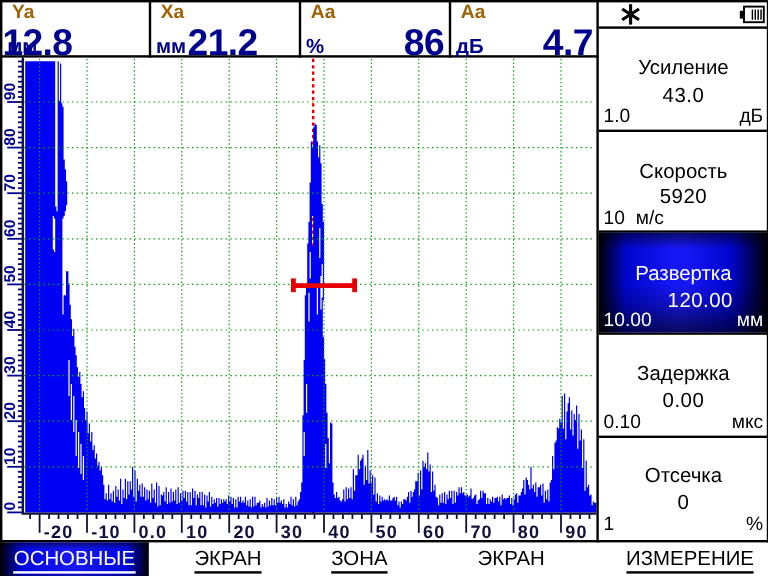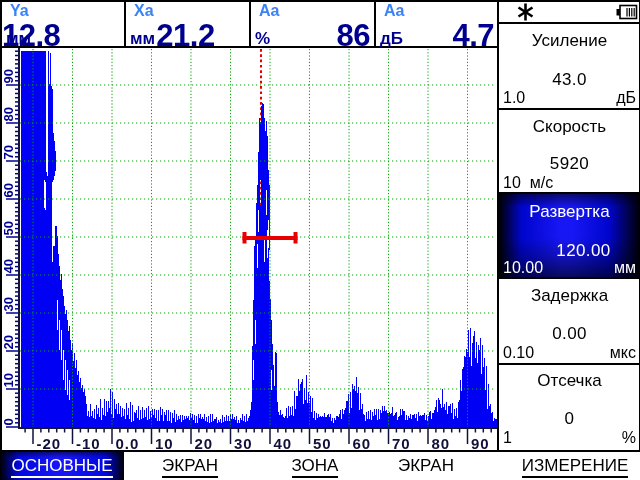--- a/index.html
+++ b/index.html
@@ -1,20 +1,20 @@
 <!DOCTYPE html>
 <html><head><meta charset="utf-8"><style>
 * { margin:0; padding:0; box-sizing:border-box; }
 body { width:640px; height:480px; background:#fff; font-family:"Liberation Sans", sans-serif; position:relative; overflow:hidden; }
 .abs { position:absolute; }
 .bl { background:#000; }
 .val { font-weight:bold; font-size:31px; color:#000090; letter-spacing:-0.5px; }
-.lab { font-weight:bold; font-size:16px; color:#3b82f6; }
+.lab { font-weight:bold; font-size:16px; color:#a16207; }
 .unit { font-weight:bold; font-size:17px; color:#000090; }
-.rlabel { font-size:17px; color:#000; width:141px; text-align:center; }
+.rlabel { font-size:17px; color:#000; width:141px; text-align:center;margin-top:16px; }
 .rval { font-size:17px; letter-spacing:.4px; color:#000; width:141px; text-align:center;margin-top:10px; }
 .rsmall { font-size:16px; color:#000; }
 .menu { font-weight:normal; font-size:17px; color:#000; }
 .grad { background: linear-gradient(180deg, rgba(0,0,0,.55) 0%, rgba(0,0,0,0) 16%, rgba(0,0,0,0) 52%, rgba(0,0,0,.25) 76%, rgba(0,0,0,.62) 100%), linear-gradient(90deg, #000003 0%, #0005cc 16%, #1717f5 44%, #1717f5 52%, #0005cc 78%, #000003 100%); }
 .tabgrad { background: linear-gradient(180deg, rgba(0,0,0,.5), rgba(0,0,0,0) 20%, rgba(0,0,0,0) 88%, rgba(0,0,0,.35)), linear-gradient(90deg, #000002 0%, #0008e0 15%, #1616f4 45%, #1616f4 55%, #0008e0 85%, #000002 100%); }
 </style></head><body>
 <svg width="640" height="480" viewBox="0 0 640 480" style="position:absolute;left:0;top:0">
 <line x1="261" y1="49" x2="261" y2="428" stroke="#E80000" stroke-width="2" stroke-dasharray="2.7 2.6"></line>
 <path d="M21 51H22V427H21ZM22 51H23V427H22ZM23 51H24V427H23ZM24 51H25V427H24ZM25 51H26V427H25ZM26 51H27V427H26ZM27 51H28V427H27ZM28 51H29V427H28ZM29 51H30V427H29ZM30 51H31V427H30ZM31 51H32V427H31ZM32 51H33V427H32ZM33 51H34V427H33ZM34 51H35V427H34ZM35 51H36V427H35ZM36 51H37V427H36ZM37 51H38V427H37ZM38 51H39V427H38ZM39 51H40V427H39ZM40 51H41V427H40ZM41 51H42V427H41ZM42 51H43V427H42ZM43 51H44V427H43ZM44 51H45V180H44ZM44 208H45V427H44ZM45 51H46V182H45ZM45 210H46V427H45ZM46 172H47V427H46ZM47 176H48V427H47ZM48 51H49V427H48ZM49 84H50V427H49ZM50 53H51V427H50ZM51 86H52V427H51ZM52 89H53V182H52ZM52 262H53V427H52ZM53 133H54V180H53ZM53 246H54V427H53ZM54 141H55V176H54ZM54 246H55V427H54ZM55 151H56V171H55ZM55 226H56V427H55ZM56 226H57V427H56ZM57 236H58V300H57ZM57 330H58V427H57ZM58 254H59V427H58ZM59 266H60V320H59ZM59 350H60V427H59ZM60 280H61V427H60ZM61 274H62V330H61ZM61 360H62V427H61ZM62 289H63V427H62ZM63 296H64V350H63ZM63 380H64V427H63ZM64 306H65V427H64ZM65 314H66V360H65ZM65 390H66V427H65ZM66 310H67V427H66ZM67 320H68V370H67ZM67 395H68V427H67ZM68 331H69V427H68ZM69 326H70V380H69ZM69 400H70V427H69ZM70 340H71V427H70ZM71 350H72V427H71ZM72 343H73V427H72ZM73 361H74V427H73ZM74 353H75V427H74ZM75 368H76V427H75ZM76 360H77V427H76ZM77 375H78V427H77ZM78 371H79V427H78ZM79 382H80V427H79ZM80 378H81V427H80ZM81 388H82V427H81ZM82 385H83V427H82ZM83 392H84V427H83ZM84 389H85V427H84ZM85 396H86V427H85ZM86 404H87V427H86ZM87 416H88V427H87ZM88 411H89V427H88ZM89 417H90V427H89ZM90 404H91V427H90ZM91 416H92V427H91ZM92 411H93V427H92ZM93 418H94V427H93ZM94 409H95V427H94ZM95 419H96V427H95ZM96 405H97V427H96ZM97 414H98V427H97ZM98 408H99V427H98ZM99 417H100V427H99ZM100 399H101V427H100ZM101 420H102V427H101ZM102 408H103V427H102ZM103 415H104V427H103ZM104 399H105V427H104ZM105 416H106V427H105ZM106 401H107V427H106ZM107 412H108V427H107ZM108 401H109V427H108ZM109 408H110V427H109ZM110 389H111V427H110ZM111 414H112V427H111ZM112 392H113V427H112ZM113 418H114V427H113ZM114 399H115V427H114ZM115 409H116V427H115ZM116 404H117V427H116ZM117 414H118V427H117ZM118 403H119V427H118ZM119 414H120V427H119ZM120 406H121V427H120ZM121 417H122V427H121ZM122 408H123V427H122ZM123 416H124V427H123ZM124 409H125V427H124ZM125 419H126V427H125ZM126 403H127V427H126ZM127 415H128V427H127ZM128 408H129V427H128ZM129 419H130V427H129ZM130 402H131V427H130ZM131 422H132V427H131ZM132 405H133V427H132ZM133 421H134V427H133ZM134 412H135V427H134ZM135 413H136V427H135ZM136 410H137V427H136ZM137 418H138V427H137ZM138 406H139V427H138ZM139 420H140V427H139ZM140 410H141V427H140ZM141 419H142V427H141ZM142 407H143V427H142ZM143 418H144V427H143ZM144 410H145V427H144ZM145 417H146V427H145ZM146 408H147V427H146ZM147 420H148V427H147ZM148 406H149V427H148ZM149 419H150V427H149ZM150 411H151V427H150ZM151 417H152V427H151ZM152 409H153V427H152ZM153 415H154V427H153ZM154 409H155V427H154ZM155 418H156V427H155ZM156 410H157V427H156ZM157 421H158V427H157ZM158 410H159V427H158ZM159 421H160V427H159ZM160 407H161V427H160ZM161 415H162V427H161ZM162 409H163V427H162ZM163 421H164V427H163ZM164 412H165V427H164ZM165 415H166V427H165ZM166 410H167V427H166ZM167 421H168V427H167ZM168 410H169V427H168ZM169 421H170V427H169ZM170 412H171V427H170ZM171 423H172V427H171ZM172 413H173V427H172ZM173 418H174V427H173ZM174 410H175V427H174ZM175 422H176V427H175ZM176 414H177V427H176ZM177 420H178V427H177ZM178 416H179V427H178ZM179 419H180V427H179ZM180 415H181V427H180ZM181 422H182V427H181ZM182 415H183V427H182ZM183 420H184V427H183ZM184 416H185V427H184ZM185 419H186V427H185ZM186 416H187V427H186ZM187 418H188V427H187ZM188 416H189V427H188ZM189 420H190V427H189ZM190 413H191V427H190ZM191 418H192V427H191ZM192 414H193V427H192ZM193 420H194V427H193ZM194 415H195V427H194ZM195 423H196V427H195ZM196 416H197V427H196ZM197 423H198V427H197ZM198 414H199V427H198ZM199 418H200V427H199ZM200 414H201V427H200ZM201 419H202V427H201ZM202 417H203V427H202ZM203 419H204V427H203ZM204 414H205V427H204ZM205 421H206V427H205ZM206 417H207V427H206ZM207 422H208V427H207ZM208 416H209V427H208ZM209 423H210V427H209ZM210 414H211V427H210ZM211 422H212V427H211ZM212 414H213V427H212ZM213 421H214V427H213ZM214 419H215V427H214ZM215 419H216V427H215ZM216 417H217V427H216ZM217 423H218V427H217ZM218 420H219V427H218ZM219 422H220V427H219ZM220 419H221V427H220ZM221 423H222V427H221ZM222 415H223V427H222ZM223 422H224V427H223ZM224 417H225V427H224ZM225 421H226V427H225ZM226 415H227V427H226ZM227 421H228V427H227ZM228 416H229V427H228ZM229 421H230V427H229ZM230 415H231V427H230ZM231 419H232V427H231ZM232 414H233V427H232ZM233 419H234V427H233ZM234 417H235V427H234ZM235 420H236V427H235ZM236 416H237V427H236ZM237 423H238V427H237ZM238 420H239V427H238ZM239 423H240V427H239ZM240 418H241V427H240ZM241 420H242V427H241ZM242 414H243V427H242ZM243 421H244V427H243ZM244 416H245V427H244ZM245 422H246V427H245ZM246 414H247V427H246ZM247 421H248V427H247ZM248 418H249V427H248ZM249 416H250V427H249ZM250 410H251V427H250ZM251 402H252V427H251ZM252 346H253V427H252ZM253 300H254V360H253ZM253 380H254V427H253ZM254 246H255V427H254ZM255 236H256V320H255ZM255 344H256V427H255ZM256 203H257V427H256ZM257 185H258V244H257ZM257 268H258V427H257ZM258 152H259V210H258ZM258 232H259V427H258ZM259 118H260V427H259ZM260 122H261V180H260ZM260 205H261V427H260ZM261 106H262V427H261ZM262 103H263V427H262ZM263 104H264V427H263ZM264 118H265V240H264ZM264 262H265V427H264ZM265 131H266V427H265ZM266 121H267V190H266ZM266 215H267V427H266ZM267 136H268V230H267ZM267 258H268V427H267ZM268 170H269V220H268ZM268 248H269V427H268ZM269 185H270V250H269ZM269 281H270V427H269ZM270 299H271V427H270ZM271 320H272V370H271ZM271 390H272V427H271ZM272 344H273V427H272ZM273 365H274V427H273ZM274 386H275V427H274ZM275 352H276V427H275ZM276 353H277V427H276ZM277 402H278V427H277ZM278 412H279V427H278ZM279 415H280V427H279ZM280 410H281V427H280ZM281 415H282V427H281ZM282 414H283V427H282ZM283 417H284V427H283ZM284 418H285V427H284ZM285 416H286V427H285ZM286 408H287V427H286ZM287 418H288V427H287ZM288 406H289V427H288ZM289 416H290V427H289ZM290 407H291V427H290ZM291 415H292V427H291ZM292 406H293V427H292ZM293 416H294V427H293ZM294 391H295V427H294ZM295 409H296V427H295ZM296 396H297V427H296ZM297 396H298V427H297ZM298 379H299V427H298ZM299 391H300V427H299ZM300 384H301V427H300ZM301 382H302V427H301ZM302 379H303V427H302ZM303 404H304V427H303ZM304 388H305V427H304ZM305 400H306V427H305ZM306 375H307V427H306ZM307 403H308V427H307ZM308 392H309V427H308ZM309 403H310V427H309ZM310 396H311V427H310ZM311 412H312V427H311ZM312 398H313V427H312ZM313 418H314V427H313ZM314 411H315V427H314ZM315 420H316V427H315ZM316 413H317V427H316ZM317 418H318V427H317ZM318 414H319V427H318ZM319 417H320V427H319ZM320 416H321V427H320ZM321 417H322V427H321ZM322 416H323V427H322ZM323 417H324V427H323ZM324 413H325V427H324ZM325 417H326V427H325ZM326 417H327V427H326ZM327 415H328V427H327ZM328 414H329V427H328ZM329 417H330V427H329ZM330 414H331V427H330ZM331 421H332V427H331ZM332 418H333V427H332ZM333 423H334V427H333ZM334 418H335V427H334ZM335 420H336V427H335ZM336 416H337V427H336ZM337 416H338V427H337ZM338 417H339V427H338ZM339 414H340V427H339ZM340 410H341V427H340ZM341 419H342V427H341ZM342 409H343V427H342ZM343 414H344V427H343ZM344 410H345V427H344ZM345 408H346V427H345ZM346 401H347V427H346ZM347 401H348V427H347ZM348 394H349V427H348ZM349 413H350V427H349ZM350 392H351V427H350ZM351 408H352V427H351ZM352 384H353V427H352ZM353 389H354V427H353ZM354 386H355V427H354ZM355 391H356V427H355ZM356 377H357V427H356ZM357 393H358V427H357ZM358 387H359V427H358ZM359 410H360V427H359ZM360 393H361V427H360ZM361 409H362V427H361ZM362 404H363V427H362ZM363 414H364V427H363ZM364 415H365V427H364ZM365 421H366V427H365ZM366 412H367V427H366ZM367 419H368V427H367ZM368 411H369V427H368ZM369 419H370V427H369ZM370 410H371V427H370ZM371 420H372V427H371ZM372 412H373V427H372ZM373 416H374V427H373ZM374 409H375V427H374ZM375 415H376V427H375ZM376 409H377V427H376ZM377 420H378V427H377ZM378 409H379V427H378ZM379 419H380V427H379ZM380 410H381V427H380ZM381 413H382V427H381ZM382 406H383V427H382ZM383 411H384V427H383ZM384 406H385V427H384ZM385 411H386V427H385ZM386 410H387V427H386ZM387 413H388V427H387ZM388 413H389V427H388ZM389 412H390V427H389ZM390 414H391V427H390ZM391 413H392V427H391ZM392 407H393V427H392ZM393 416H394V427H393ZM394 415H395V427H394ZM395 413H396V427H395ZM396 412H397V427H396ZM397 420H398V427H397ZM398 417H399V427H398ZM399 416H400V427H399ZM400 409H401V427H400ZM401 415H402V427H401ZM402 409H403V427H402ZM403 411H404V427H403ZM404 411H405V427H404ZM405 420H406V427H405ZM406 415H407V427H406ZM407 420H408V427H407ZM408 416H409V427H408ZM409 418H410V427H409ZM410 414H411V427H410ZM411 419H412V427H411ZM412 415H413V427H412ZM413 415H414V427H413ZM414 414H415V427H414ZM415 418H416V427H415ZM416 414H417V427H416ZM417 421H418V427H417ZM418 412H419V427H418ZM419 416H420V427H419ZM420 415H421V427H420ZM421 416H422V427H421ZM422 415H423V427H422ZM423 415H424V427H423ZM424 413H425V427H424ZM425 420H426V427H425ZM426 415H427V427H426ZM427 421H428V427H427ZM428 416H429V427H428ZM429 412H430V427H429ZM430 411H431V427H430ZM431 419H432V427H431ZM432 413H433V427H432ZM433 413H434V427H433ZM434 410H435V427H434ZM435 407H436V427H435ZM436 400H437V427H436ZM437 412H438V427H437ZM438 398H439V427H438ZM439 400H440V427H439ZM440 404H441V427H440ZM441 408H442V427H441ZM442 389H443V427H442ZM443 407H444V427H443ZM444 404H445V427H444ZM445 410H446V427H445ZM446 402H447V427H446ZM447 414H448V427H447ZM448 406H449V427H448ZM449 406H450V427H449ZM450 404H451V427H450ZM451 413H452V427H451ZM452 403H453V427H452ZM453 419H454V427H453ZM454 409H455V427H454ZM455 416H456V427H455ZM456 408H457V427H456ZM457 418H458V427H457ZM458 402H459V427H458ZM459 400H460V427H459ZM460 380H461V427H460ZM461 391H462V427H461ZM462 369H463V427H462ZM463 367H464V427H463ZM464 356H465V427H464ZM465 357H466V427H465ZM466 349H467V427H466ZM467 352H468V427H467ZM468 330H469V427H468ZM469 357H470V427H469ZM470 328H471V427H470ZM471 366H472V427H471ZM472 343H473V427H472ZM473 336H474V427H473ZM474 331H475V427H474ZM475 358H476V427H475ZM476 342H477V427H476ZM477 363H478V427H477ZM478 345H479V427H478ZM479 350H480V427H479ZM480 338H481V427H480ZM481 374H482V427H481ZM482 345H483V427H482ZM483 367H484V427H483ZM484 358H485V427H484ZM485 390H486V427H485ZM486 366H487V427H486ZM487 409H488V427H487ZM488 384H489V427H488ZM489 406H490V427H489ZM490 404H491V427H490ZM491 413H492V427H491ZM492 412H493V427H492ZM493 421H494V427H493ZM494 418H495V427H494ZM495 419H496V427H495ZM496 419H497V427H496Z" fill="#0000F5"></path>
 <line x1="33.0" y1="49" x2="33.0" y2="427" stroke="#00A400" stroke-width="1" stroke-dasharray="1.2 2"></line>
@@ -272,14 +272,14 @@
 <div class="abs rval" style="left:499px;top:314px">0.00</div>
 <div class="abs rsmall" style="left:503px;top:344px">0.10</div>
 <div class="abs rsmall" style="left:499px;top:344px;width:137px;text-align:right">мкс</div>
 <div class="abs rlabel" style="left:499px;top:371px">Отсечка</div>
 <div class="abs rval" style="left:499px;top:399px">0</div>
 <div class="abs rsmall" style="left:503px;top:429px">1</div>
 <div class="abs rsmall" style="left:499px;top:429px;width:137px;text-align:right">%</div>
 <div class="abs tabgrad" style="left:0;top:452px;width:124px;height:28px"></div>
 <div class="abs menu" style="left:0;top:456px;width:124px;text-align:center;color:#fff"><span style="border-bottom:2px solid #fff;padding-bottom:1px">ОСНОВНЫЕ</span></div>
 <div class="abs menu" style="left:130px;top:456px;width:120px;text-align:center"><span style="border-bottom:2px solid #000;padding-bottom:1px">ЭКРАН</span></div>
-<div class="abs menu" style="left:265px;top:456px;width:100px;text-align:center"><span style="border-bottom:2px solid #000;padding-bottom:1px">ЗОНА</span></div>
+<div class="abs menu" style="left:276px;top:456px;width:100px;text-align:left"><span style="border-bottom:2px solid #000;padding-bottom:1px">ЗОНА</span></div>
 <div class="abs menu" style="left:398px;top:456px;width:100px;text-align:left">ЭКРАН</div>
 <div class="abs menu" style="left:515px;top:456px;width:120px;text-align:center"><span style="border-bottom:2px solid #000;padding-bottom:1px">ИЗМЕРЕНИЕ</span></div>
 </body></html>

